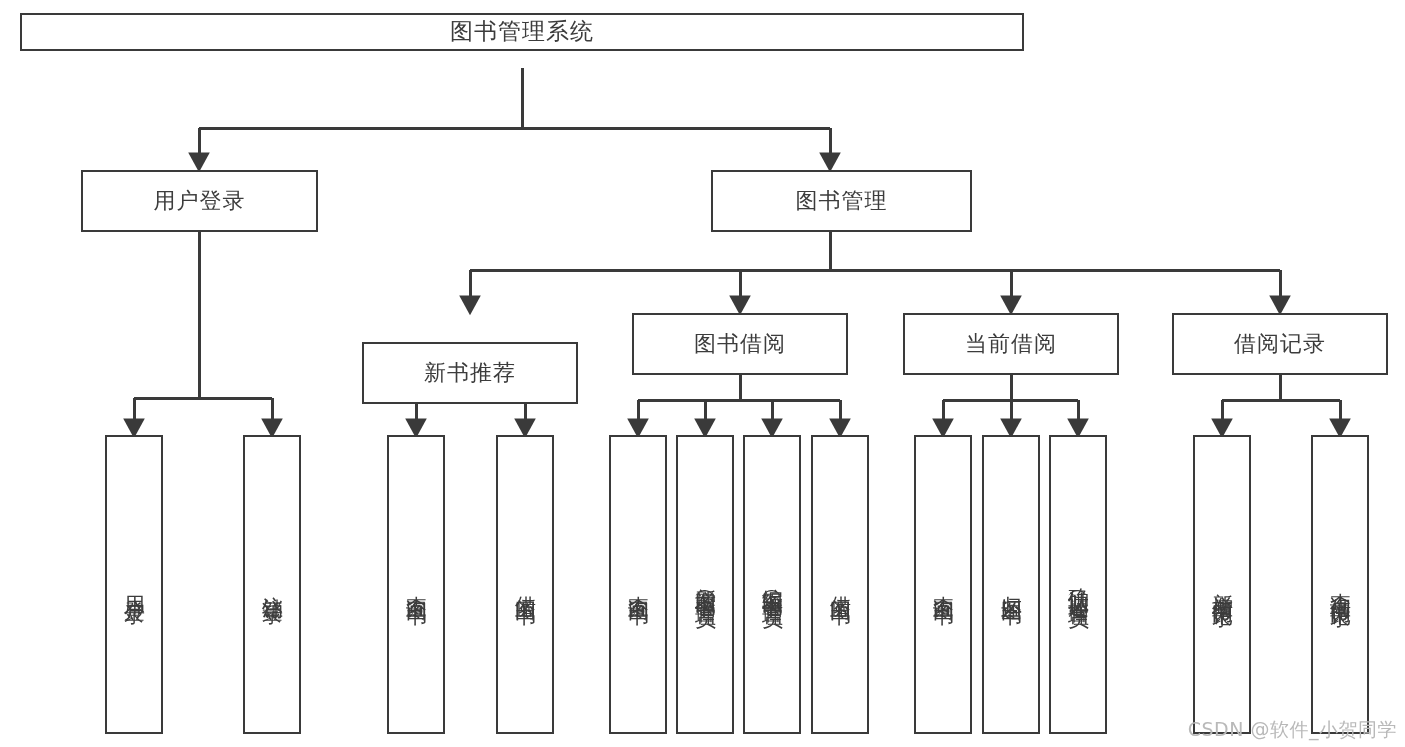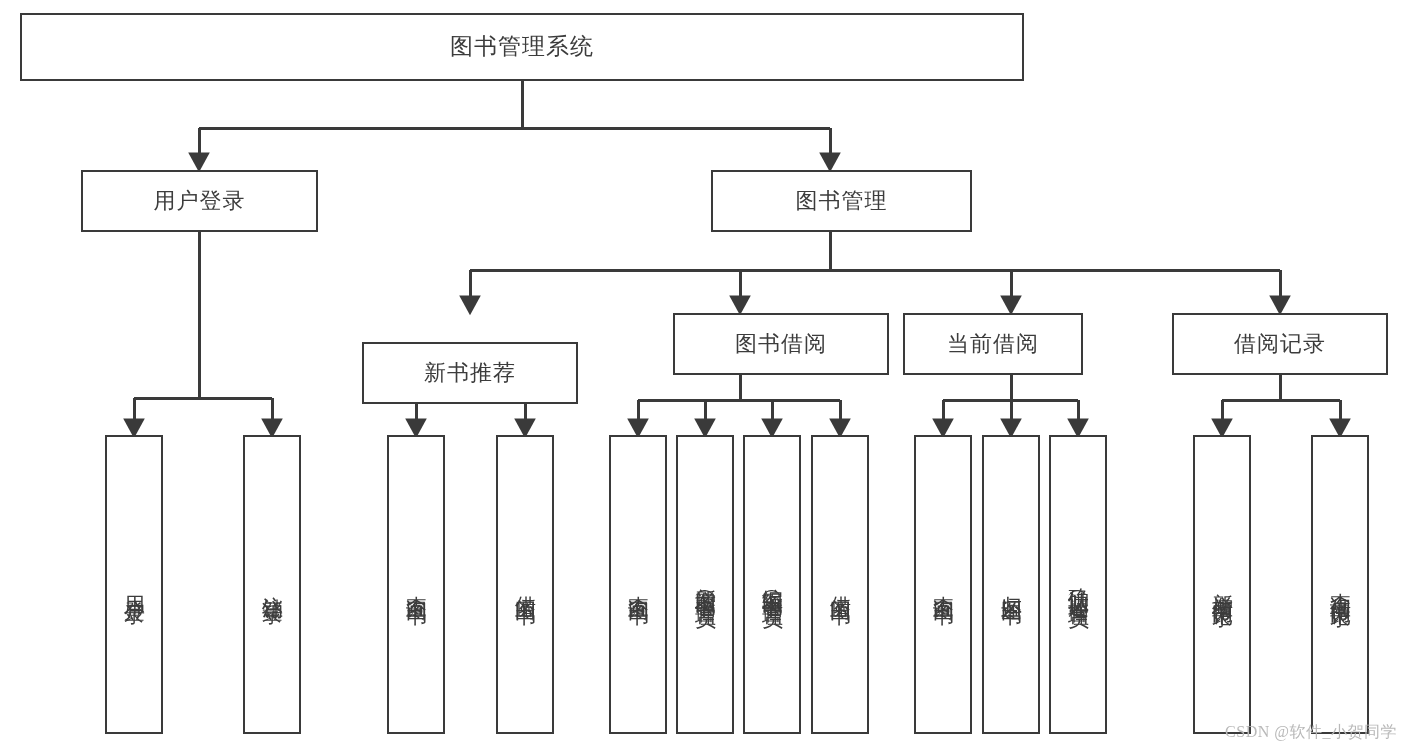--- a/index.html
+++ b/index.html
@@ -66,25 +66,24 @@
     letter-spacing: 3px;
     line-height: 1;
     white-space: nowrap;
     max-height: 100%;
   }
   
   #watermark {
     position: absolute;
     right: 8px;
     bottom: 4px;
-    font-size: 16px;
+    font-size: 19px;
     color: #b9b9b9;
     white-space: nowrap;
     letter-spacing: 0.5px;
-    font-family: Liberation Serif, serif;
   }
 </style>
 </head>
 <body>
 
 <div id="diagram-root">
 
   <svg id="connector-layer" viewBox="0 0 1405 747" width="1405" height="747" xmlns="http://www.w3.org/2000/svg">
     <defs>
       <marker id="arrowhead" markerWidth="9" markerHeight="9" refX="3.2" refY="4.2" orient="auto" markerUnits="strokeWidth">
@@ -130,38 +129,38 @@
       <path d="M1011,400 L1011,428" marker-end="url(#arrowhead)"></path>
       <path d="M1078,400 L1078,428" marker-end="url(#arrowhead)"></path>
 
       <path d="M1280,375 L1280,400"></path>
       <path d="M1222,400 L1340,400"></path>
       <path d="M1222,400 L1222,428" marker-end="url(#arrowhead)"></path>
       <path d="M1340,400 L1340,428" marker-end="url(#arrowhead)"></path>
     </g>
   </svg>
 
-  <div class="node horiz root" style="left:20px; top:13px; width:1004px; height:68px;">
+  <div class="node horiz root" style="left:20px; top:13px; width:1004px; height:38px;">
     <span class="node-label">图书管理系统</span>
   </div>
 
   <div class="node horiz" style="left:81px; top:170px; width:237px; height:62px;">
     <span class="node-label">用户登录</span>
   </div>
   <div class="node horiz" style="left:711px; top:170px; width:261px; height:62px;">
     <span class="node-label">图书管理</span>
   </div>
 
   <div class="node horiz" style="left:362px; top:313px; width:216px; height:62px;margin-top:29px;">
     <span class="node-label">新书推荐</span>
   </div>
-  <div class="node horiz" style="left:632px; top:313px; width:216px; height:62px;margin-left:41px;">
+  <div class="node horiz" style="left:632px; top:313px; width:216px; height:62px;">
     <span class="node-label">图书借阅</span>
   </div>
-  <div class="node horiz" style="left:903px; top:313px; width:180px; height:62px;">
+  <div class="node horiz" style="left:903px; top:313px; width:216px; height:62px;">
     <span class="node-label">当前借阅</span>
   </div>
   <div class="node horiz" style="left:1172px; top:313px; width:216px; height:62px;">
     <span class="node-label">借阅记录</span>
   </div>
 
   <div class="node leaf" style="left:105px; top:435px; width:58px; height:299px;">
     <span class="node-label">用户登录</span>
   </div>
   <div class="node leaf" style="left:243px; top:435px; width:58px; height:299px;">

